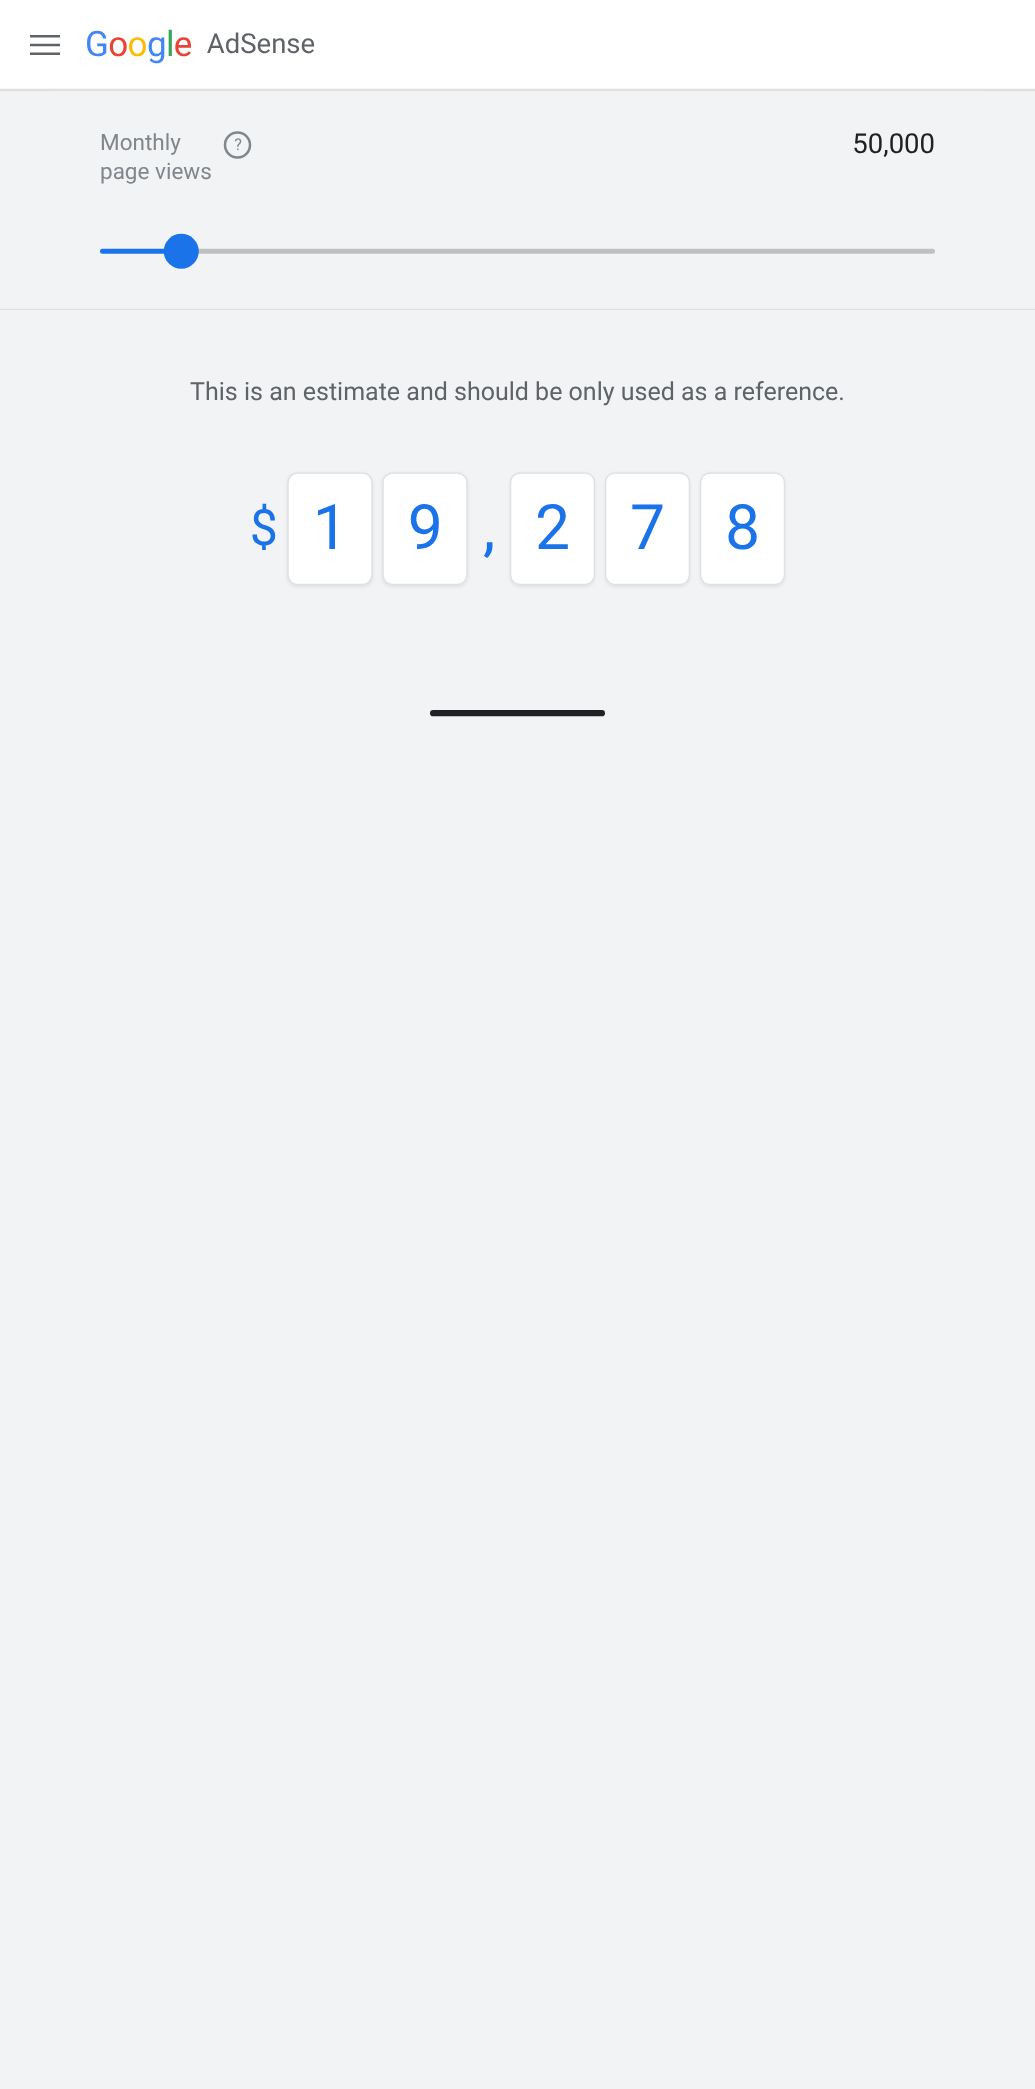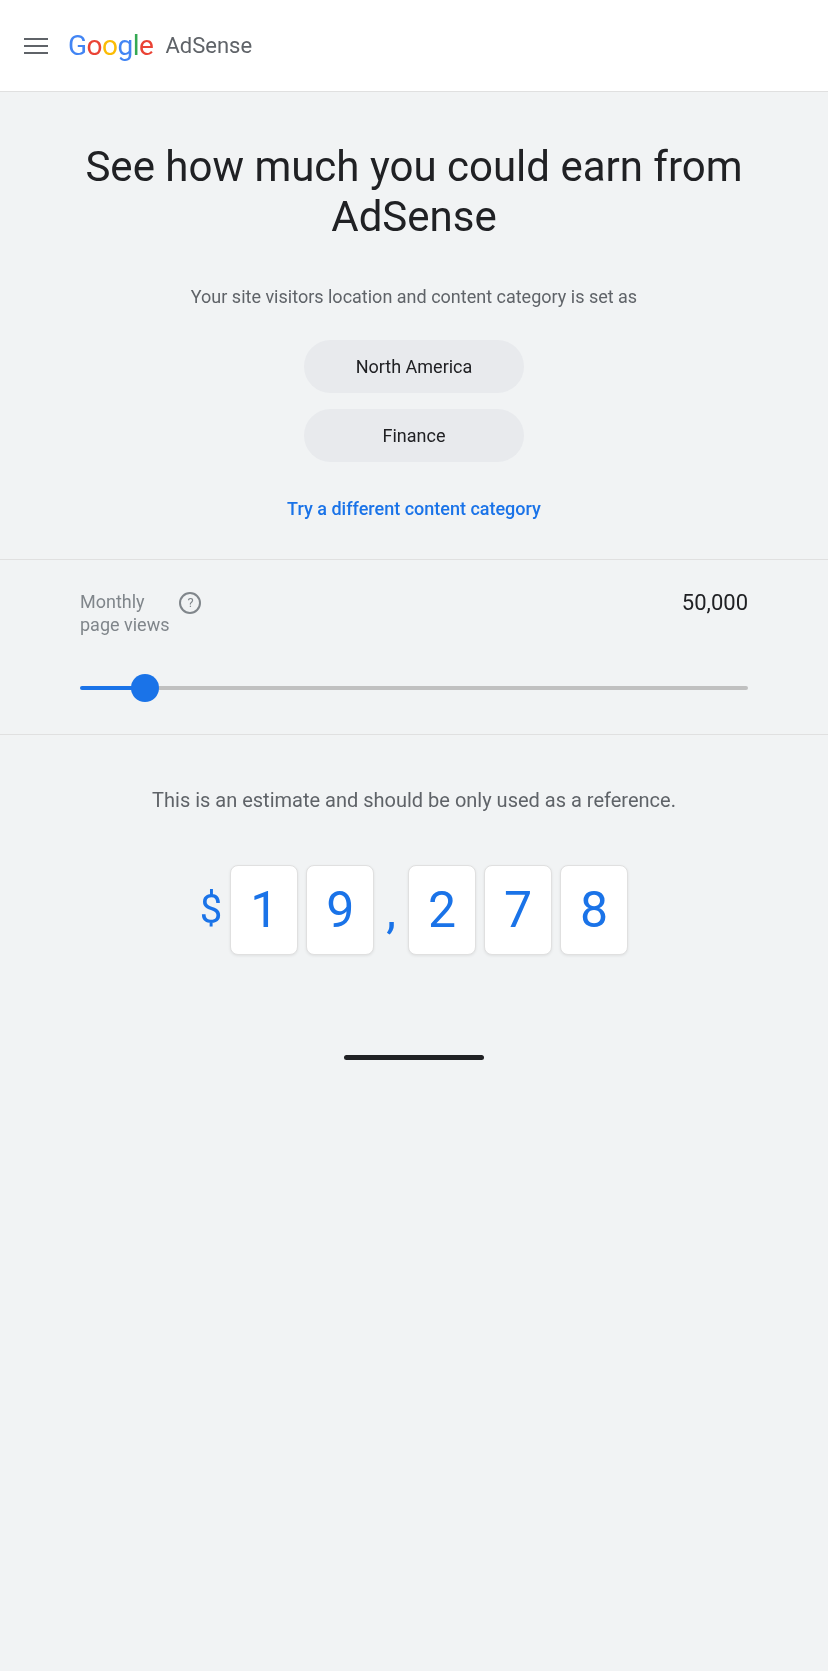--- a/index.html
+++ b/index.html
@@ -16,21 +16,21 @@
       min-height: 1671px;
       overflow-x: hidden;
     }
 
     
     .header {
       background-color: #ffffff;
       display: flex;
       align-items: center;
       padding: 18px 24px;
-      height: 92px;
+      height: 72px;
       border-bottom: 1px solid #e0e0e0;
     }
 
     .menu-icon {
       cursor: pointer;
       margin-right: 20px;
       display: flex;
       flex-direction: column;
       gap: 5px;
     }
@@ -294,34 +294,20 @@
   <div class="logo-container">
     <span class="google-logo">
       <span class="g-blue">G</span><span class="g-red">o</span><span class="g-yellow">o</span><span class="g-blue">g</span><span class="g-green">l</span><span class="g-red">e</span>
     </span>
     <span class="adsense-text"> AdSense</span>
   </div>
 </div>
 
 <div class="main-content">
 
-  <div class="hero-section">
-    <h1 class="hero-title">See how much you could earn from AdSense</h1>
-
-    <p class="description-text">Your site visitors location and content category is set as</p>
-
-    
-    <div class="pills-container">
-      <div class="pill">North America</div>
-      <div class="pill">Finance</div>
-    </div>
-
-    
-    <a class="try-link">Try a different content category</a>
-  </div>
 
   <div class="divider"></div>
 
   <div class="slider-section">
     <div class="slider-header">
       <div class="slider-label">
         <div class="slider-label-text">Monthly<br>page views</div>
         <div class="help-icon">
           <span>?</span>
         </div>

